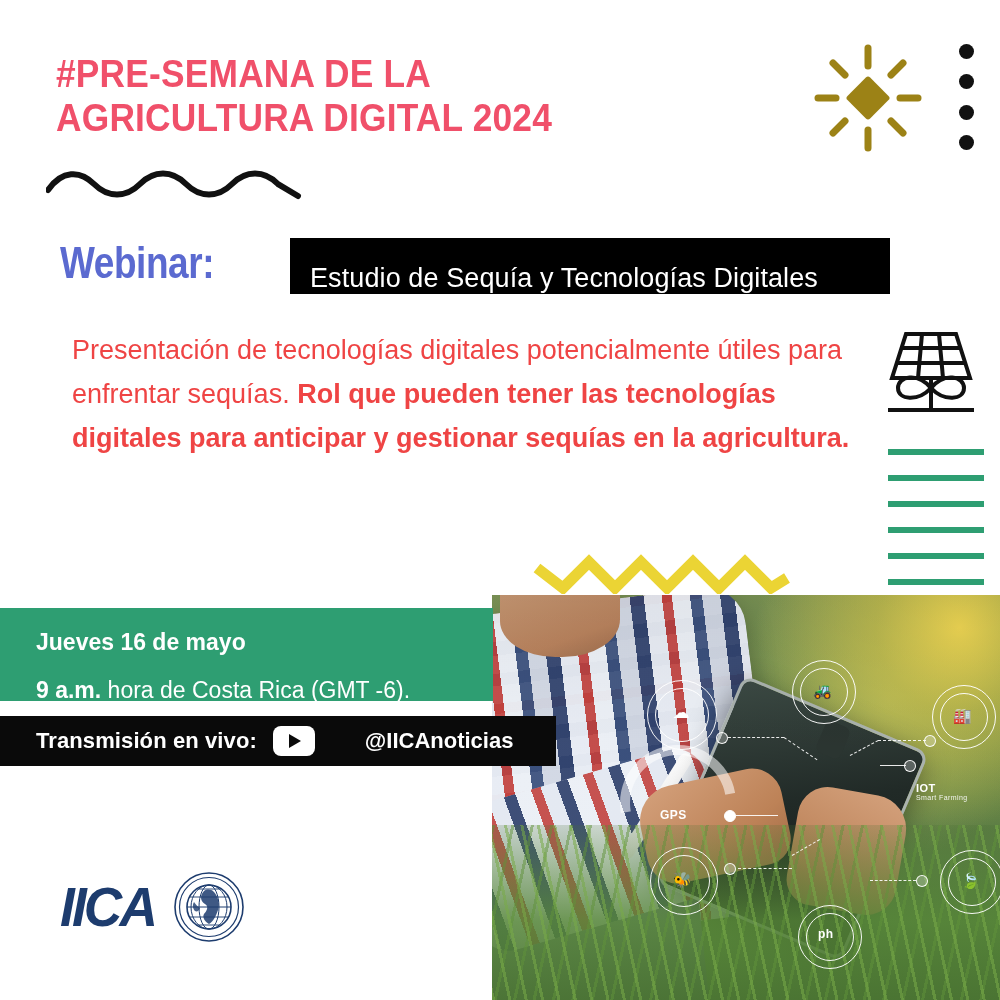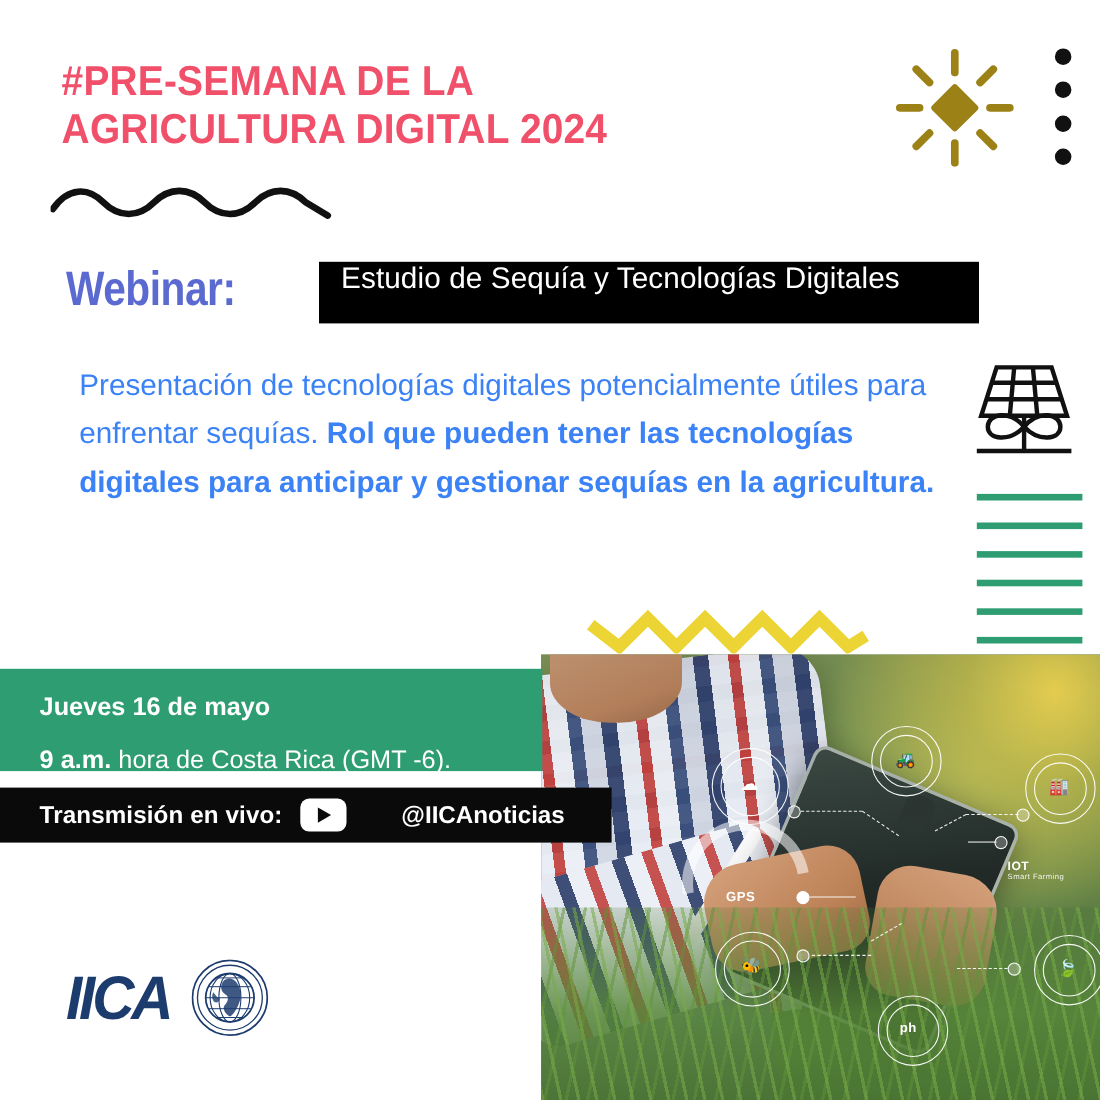--- a/index.html
+++ b/index.html
@@ -98,41 +98,41 @@
     white-space: nowrap;
   }
   #title-banner {
     position: absolute;
     left: 230px;
     top: 6px;
     width: 600px;
     height: 56px;
     background: #000000;
     display: flex;
-    align-items: flex-start;
+    align-items: flex-end;
     padding-left: 20px;
     box-sizing: border-box;
   }
   #title-banner-text {
     color: #ffffff;
     font-size: 27px;
     font-weight: 400;
     letter-spacing: 0.1px;
     white-space: nowrap;
   }
 
   
   #body-copy {
     position: absolute;
     left: 72px;
     top: 328px;
     width: 790px;
     font-size: 27px;
     line-height: 44px;
-    color: #3b82f6;
+    color: #ef4444;
     font-weight: 400;
   }
   #body-copy b { font-weight: 700; }
 
   
   #solar-icon {
     position: absolute;
     left: 878px;
     top: 326px;
     width: 104px;

